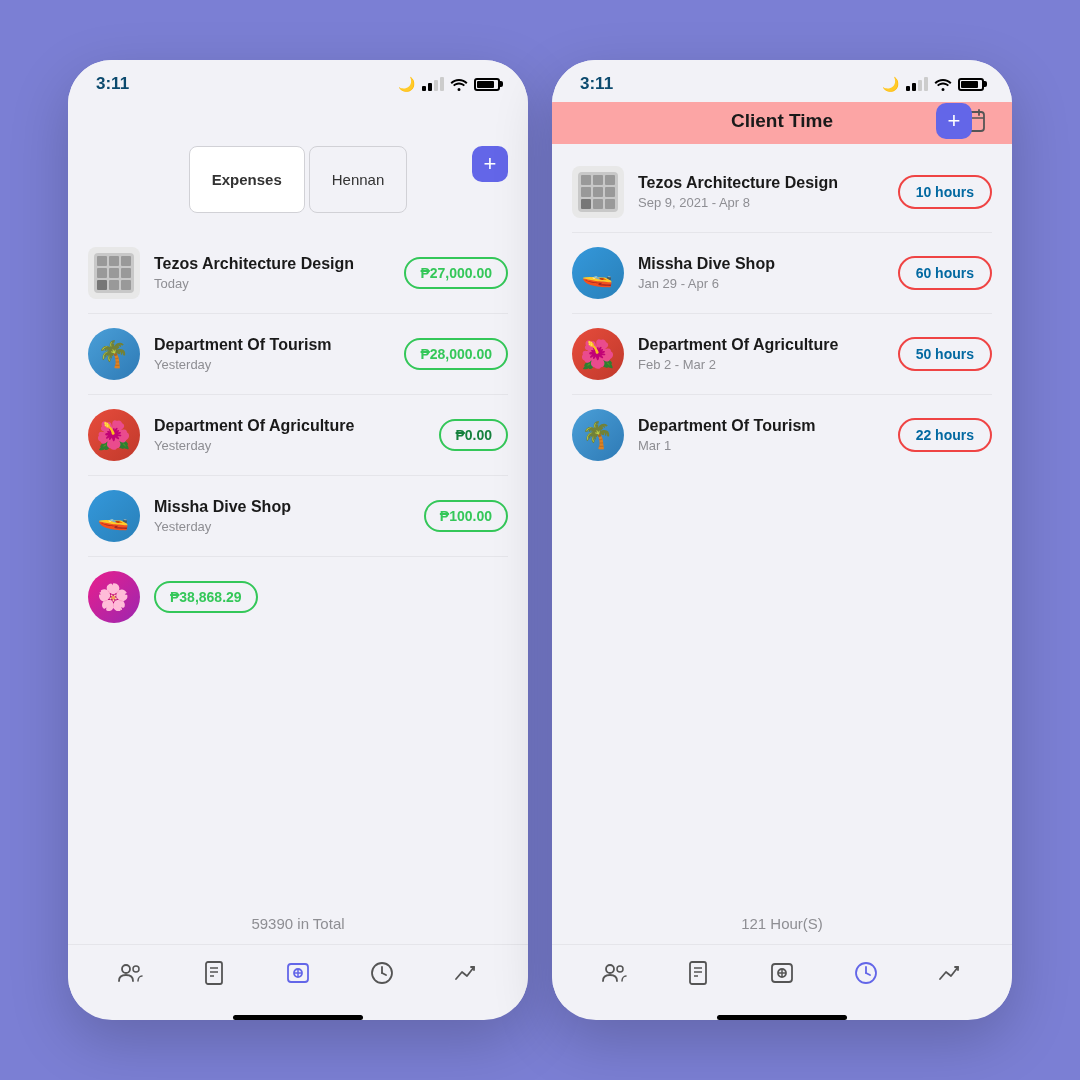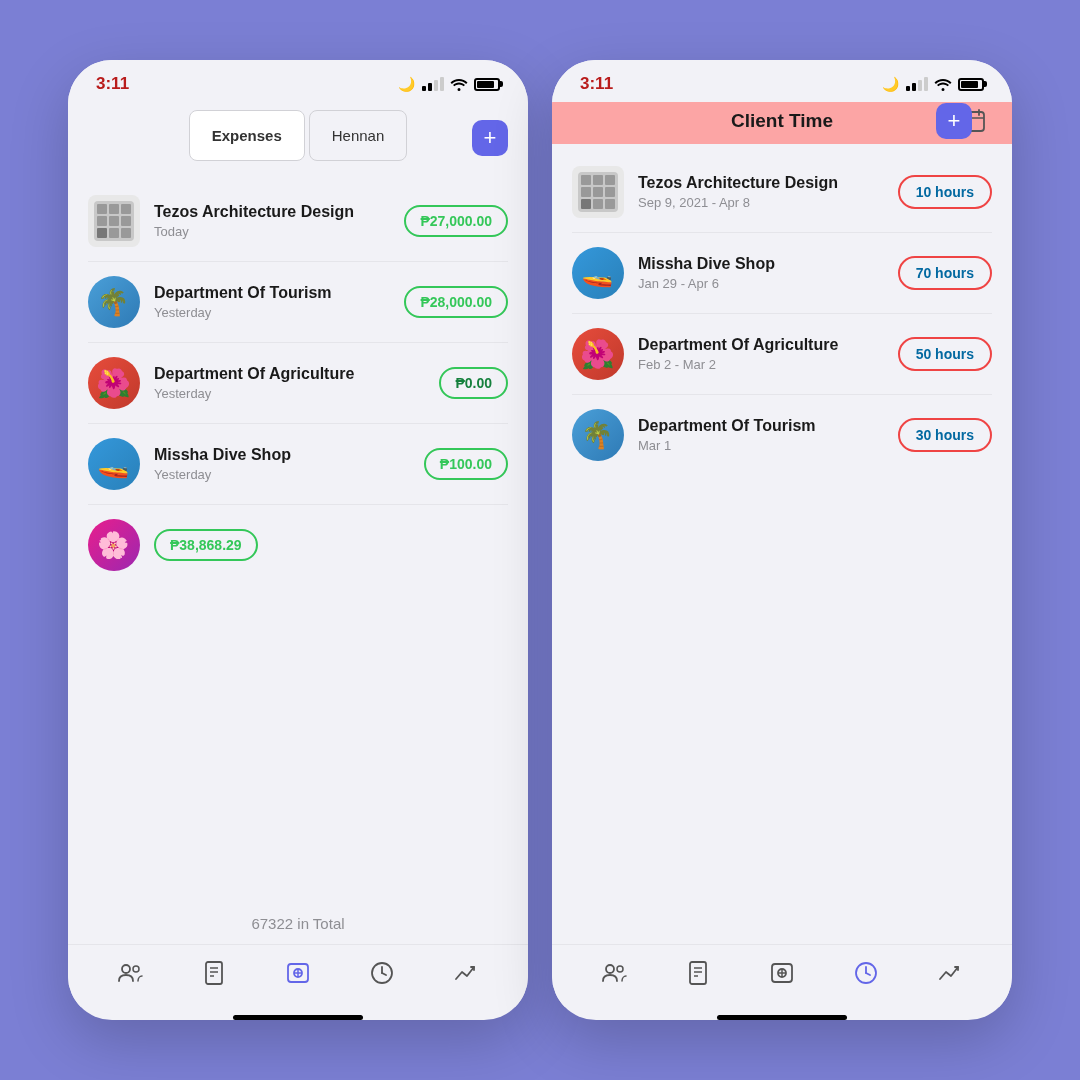--- a/index.html
+++ b/index.html
@@ -32,21 +32,21 @@
     .status-bar {
       display: flex;
       justify-content: space-between;
       align-items: center;
       padding: 14px 28px 8px;
       background: #f2f2f7;
     }
     .status-time {
       font-size: 17px;
       font-weight: 600;
-      color: #b91c1c;
+      color: #0c4a6e;
     }
     .status-icons {
       display: flex;
       align-items: center;
       gap: 6px;
     }
     .signal-bars {
       display: flex;
       gap: 2px;
       align-items: flex-end;
@@ -92,28 +92,29 @@
     .tab-bar {
       display: flex;
       justify-content: center;
       align-items: center;
       gap: 4px;
       padding: 8px 20px 12px;
       background: #f2f2f7;
       position: relative;
     }
     .tab-btn {
-      padding: 16px 22px;
+      padding: 24px 22px;
       border-radius: 8px;
       font-size: 15px;
       font-weight: 500;
       cursor: pointer;
       border: 1px solid #d1d1d6;
       background: #f2f2f7;
       color: #333;
+      margin-top: 36px;
     }
     .tab-btn.active {
       background: #fff;
       font-weight: 600;
     }
     .add-btn {
       position: absolute;
       right: 20px;
       top: 50%;
       transform: translateY(-50%);
@@ -395,21 +396,21 @@
 
       <div class="list-item">
         <div class="item-avatar avatar-hennan">
           <span style="font-size:26px">🌸</span>
         </div>
         <div class="amount-badge">₱38,868.29</div>
       </div>
     </div>
 
     <div class="total-bar">
-      <span>67322 in Total</span>
+      <span>59390 in Total</span>
     </div>
 
     <div class="bottom-nav">
       <div class="nav-item">
         <svg width="28" height="28" viewBox="0 0 28 28" fill="none">
           <circle cx="10" cy="10" r="4" stroke="#555" stroke-width="1.8"></circle>
           <path d="M3 22c0-4 3-6 7-6s7 2 7 6" stroke="#555" stroke-width="1.8" stroke-linecap="round"></path>
           <circle cx="20" cy="10" r="3" stroke="#555" stroke-width="1.5"></circle>
           <path d="M22 22c0-3 2-5 4-5" stroke="#555" stroke-width="1.5" stroke-linecap="round"></path>
         </svg>
@@ -511,21 +512,21 @@
       </div>
 
       <div class="list-item">
         <div class="item-avatar avatar-missha">
           <span style="font-size:26px">🚤</span>
         </div>
         <div class="item-info">
           <div class="item-name">Missha Dive Shop</div>
           <div class="item-date">Jan 29 - Apr 6</div>
         </div>
-        <div class="hours-badge">70 hours</div>
+        <div class="hours-badge">60 hours</div>
       </div>
 
       <div class="list-item">
         <div class="item-avatar avatar-agri">
           <span style="font-size:28px">🌺</span>
         </div>
         <div class="item-info">
           <div class="item-name">Department Of Agriculture</div>
           <div class="item-date">Feb 2 - Mar 2</div>
         </div>
@@ -533,24 +534,27 @@
       </div>
 
       <div class="list-item">
         <div class="item-avatar avatar-tourism">
           <span style="font-size:26px">🌴</span>
         </div>
         <div class="item-info">
           <div class="item-name">Department Of Tourism</div>
           <div class="item-date">Mar 1</div>
         </div>
-        <div class="hours-badge">30 hours</div>
-      </div>
-    </div>
-
+        <div class="hours-badge">22 hours</div>
+      </div>
+    </div>
+
+    <div class="total-bar">
+      <span>121 Hour(S)</span>
+    </div>
 
     <div class="bottom-nav">
       <div class="nav-item">
         <svg width="28" height="28" viewBox="0 0 28 28" fill="none">
           <circle cx="10" cy="10" r="4" stroke="#555" stroke-width="1.8"></circle>
           <path d="M3 22c0-4 3-6 7-6s7 2 7 6" stroke="#555" stroke-width="1.8" stroke-linecap="round"></path>
           <circle cx="20" cy="10" r="3" stroke="#555" stroke-width="1.5"></circle>
           <path d="M22 22c0-3 2-5 4-5" stroke="#555" stroke-width="1.5" stroke-linecap="round"></path>
         </svg>
       </div>

